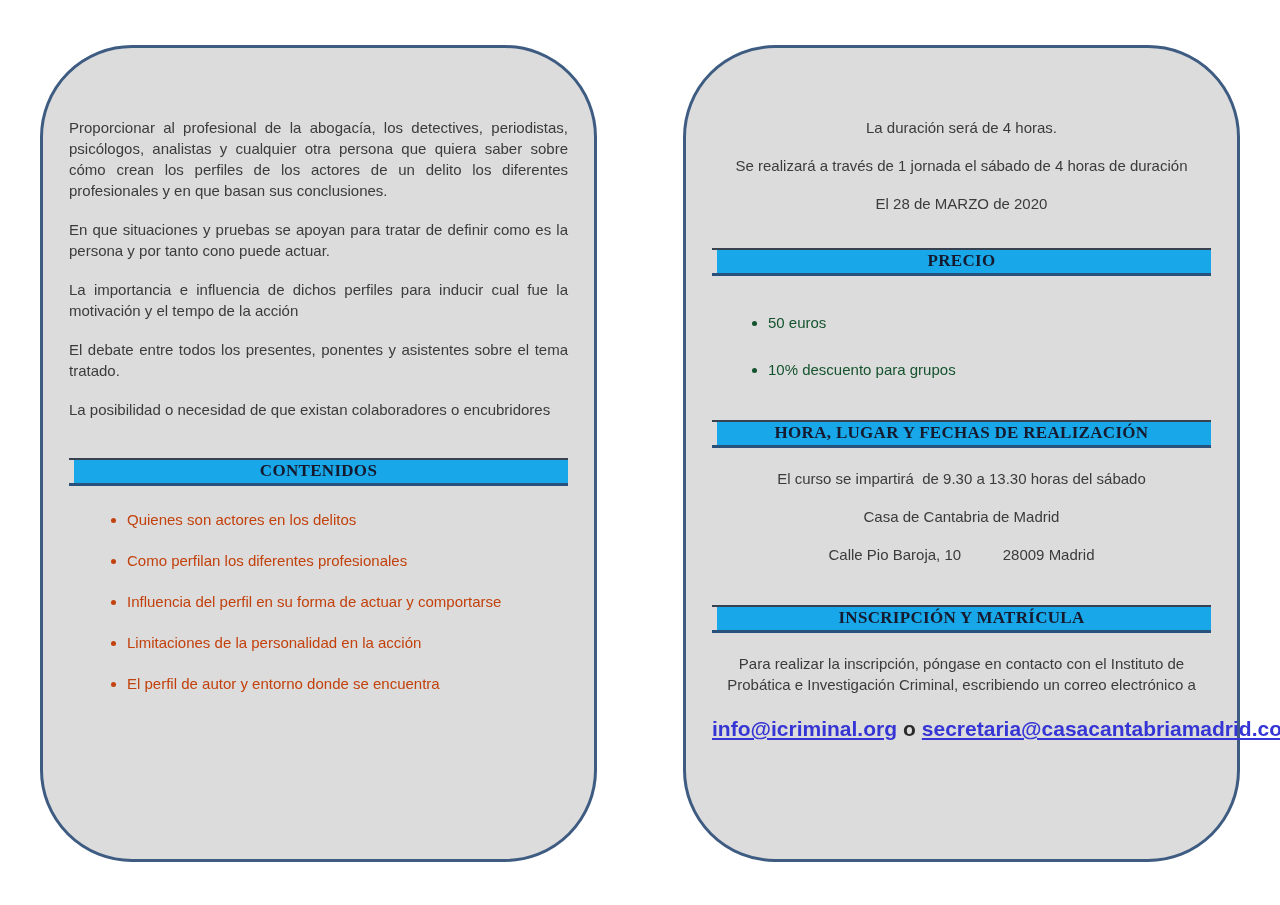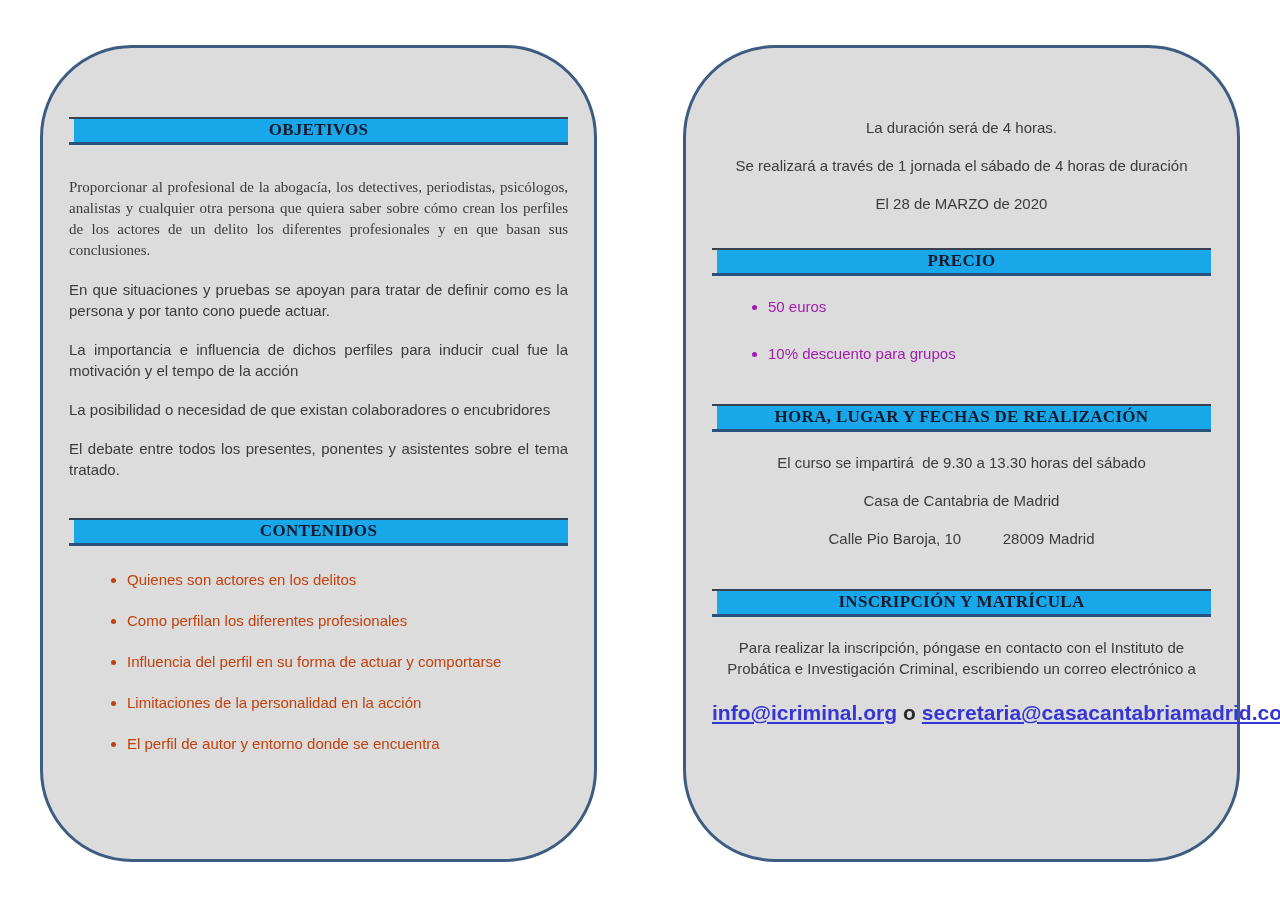--- a/index.html
+++ b/index.html
@@ -65,23 +65,23 @@
     padding-left: 58px;
     color: #c2410c;
     font-size: 15px;
   }
   ul.bullets li { margin-bottom: 20px; line-height: 21px; }
 
   .panel-right .section-bar + .para { margin-top: 20px; }
   .panel-right .para { margin-bottom: 17px; }
   ul.bullets-right {
     list-style: disc;
-    margin: 20px 0 0 0;
+    margin: 36px 0 0 0;
     padding-left: 56px;
-    color: #a21caf;
+    color: #14532d;
     font-size: 15px;
   }
   ul.bullets-right li { margin-bottom: 26px; line-height: 21px; }
   .gap-before-bar-sm { margin-top: 34px; }
   .gap-before-bar-xs { margin-top: 40px; }
 
   .links-line {
     text-align: center;
     margin-top: 22px;
     font-size: 21px;
@@ -100,27 +100,26 @@
     padding: 0 6px;
   }
 </style>
 </head>
 <body>
 
 <div class="canvas">
 
   <div class="panel panel-left">
 
-    <div class="section-bar">OBJETIVOS</div>
 
     <p class="para justify">Proporcionar al profesional de la abogacía, los detectives, periodistas, psicólogos, analistas y cualquier otra persona que quiera saber sobre cómo crean los perfiles de los actores de un delito los diferentes profesionales y en que basan sus conclusiones.</p>
     <p class="para justify">En que situaciones y pruebas se apoyan para tratar de definir como es la persona y por tanto cono puede actuar.</p>
     <p class="para justify">La importancia e influencia de dichos perfiles para inducir cual fue la motivación y el tempo de la acción</p>
+    <p class="para justify">El debate entre todos los presentes, ponentes y asistentes sobre el tema tratado.</p>
     <p class="para justify">La posibilidad o necesidad de que existan colaboradores o encubridores</p>
-    <p class="para justify">El debate entre todos los presentes, ponentes y asistentes sobre el tema tratado.</p>
 
     <div class="section-bar gap-before-bar">CONTENIDOS</div>
 
     <ul class="bullets">
       <li>Quienes son actores en los delitos</li>
       <li>Como perfilan los diferentes profesionales</li>
       <li>Influencia del perfil en su forma de actuar y comportarse</li>
       <li>Limitaciones de la personalidad en la acción</li>
       <li>El perfil de autor y entorno donde se encuentra</li>
     </ul>

